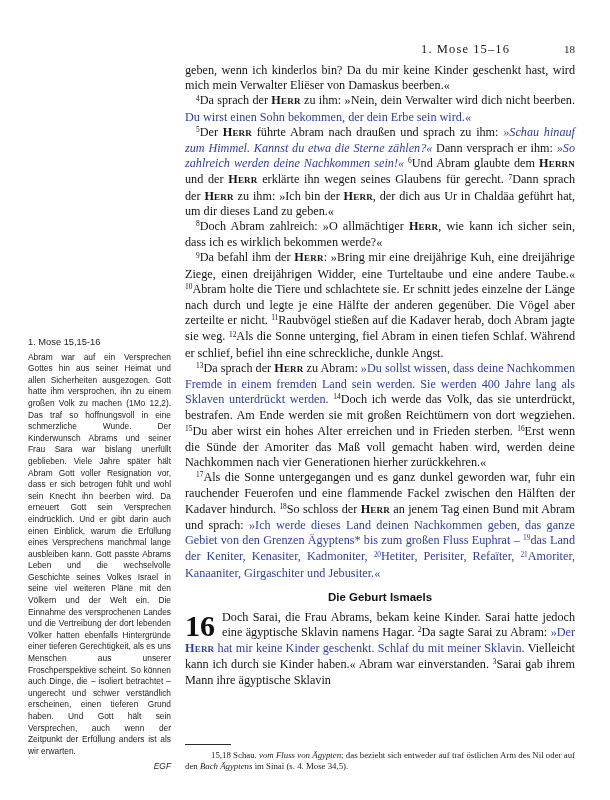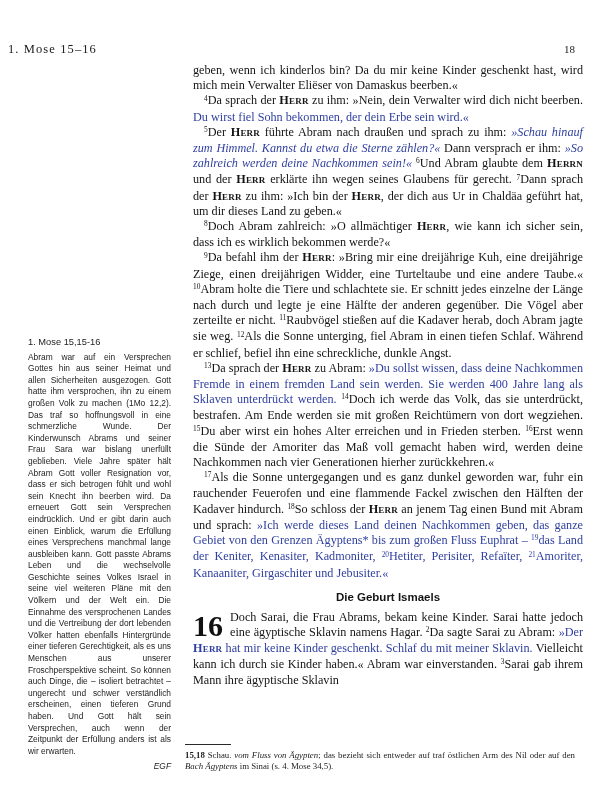--- a/index.html
+++ b/index.html
@@ -7,45 +7,45 @@
   body {
     position:relative;
     width:610px; height:800px;
     background:#ffffff;
     overflow:hidden;
     color:#141414;
     font-family:"Liberation Serif","DejaVu Serif",serif;
   }
   .running-head {
     position:absolute; top:42px; left:0; width:510px;
-    text-align:left; font-size:12.5px; letter-spacing:1.1px; color:#1a1a1a;padding-left:8px;
+    text-align:right; font-size:12.5px; letter-spacing:1.1px; color:#1a1a1a;padding-left:8px;
   }
   .page-number {
     position:absolute; top:43px; right:35px; font-size:11px; color:#1a1a1a;
   }
   .sidebar {
     position:absolute; left:28px; top:337px; width:143px;
     font-family:"Liberation Sans","DejaVu Sans",sans-serif;
     font-size:8.4px; line-height:11.6px; text-align:justify;
     hyphens:auto; -webkit-hyphens:auto; color:#1c1c1c;
   }
   .sidebar-heading { font-weight:normal; font-size:9.3px; margin-bottom:3px; text-align:left; }
   .sidebar-signature { text-align:right; font-style:italic; margin-top:4px; }
   .scripture {
     position:absolute; left:185px; top:63px; width:390px;
     font-size:12.2px; line-height:15.2px; text-align:justify;
-    hyphens:auto;margin-left:8px; -webkit-hyphens:auto;
+    hyphens:auto; -webkit-hyphens:auto;
   }
   .scripture p { margin:0; }
   .scripture p.indent { text-indent:11px; }
   .vnum { font-size:7.4px; position:relative; top:-3.8px; }
   .blue { color:var(--accent-blue,#2f3f9e); }
   .italic { font-style:italic; }
   .smallcaps { font-variant:small-caps; letter-spacing:0.2px;font-weight:bold; }
-  .boldref { font-weight:bold; }
+  .boldref { font-weight:normal;margin-left:26px; }
   .section-heading {
     font-family:"Liberation Sans","DejaVu Sans",sans-serif;
     font-weight:bold; font-size:11.5px; margin:9px 0 5px 0; text-align:center;
   }
   .chapter-para { text-indent:0; }
   .chapter-num {
     float:left; font-weight:bold; font-size:30px; line-height:25px;
     margin:3px 7px 0 0; color:#111;
   }
   .footnote {
@@ -62,21 +62,21 @@
 
 <aside class="sidebar">
   <h3 class="sidebar-heading">1. Mose 15,15-16</h3>
   <p class="sidebar-body">Abram war auf ein Versprechen Gottes hin aus seiner Heimat und allen Sicherheiten ausgezogen. Gott hatte ihm versprochen, ihn zu einem großen Volk zu machen (1Mo 12,2). Das traf so hoffnungsvoll in eine schmerzliche Wunde. Der Kinderwunsch Abrams und seiner Frau Sara war bislang unerfüllt geblieben. Viele Jahre später hält Abram Gott voller Resignation vor, dass er sich betrogen fühlt und wohl sein Knecht ihn beerben wird. Da erneuert Gott sein Versprechen eindrücklich. Und er gibt darin auch einen Einblick, warum die Erfüllung eines Versprechens manchmal lange ausbleiben kann. Gott passte Abrams Leben und die wechselvolle Geschichte seines Volkes Israel in seine viel weiteren Pläne mit den Völkern und der Welt ein. Die Einnahme des versprochenen Landes und die Vertreibung der dort lebenden Völker hatten ebenfalls Hintergründe einer tieferen Gerechtigkeit, als es uns Menschen aus unserer Froschperspektive scheint. So können auch Dinge, die – isoliert betrachtet – ungerecht und schwer verständlich erscheinen, einen tieferen Grund haben. Und Gott hält sein Versprechen, auch wenn der Zeitpunkt der Erfüllung anders ist als wir erwarten.</p>
   <div class="sidebar-signature">EGF</div>
 </aside>
 
 <main class="scripture">
   <div id="paras">
       <p class=""><span>geben, wenn ich kinderlos bin? Da du mir keine Kinder geschenkt hast, wird mich mein Verwalter Eliëser von Damaskus beerben.«</span></p>
-      <p class="indent"><span class="vnum">4</span><span>Da sprach der </span><span class="smallcaps">Herr</span><span> zu ihm: »Nein, dein Verwalter wird dich nicht beerben. </span><span class="blue">Du wirst fiel Sohn bekommen, der dein Erbe sein wird.«</span></p>
+      <p class="indent"><span class="vnum">4</span><span>Da sprach der </span><span class="smallcaps">Herr</span><span> zu ihm: »Nein, dein Verwalter wird dich nicht beerben. </span><span class="blue">Du wirst einen Sohn bekommen, der dein Erbe sein wird.«</span></p>
       <p class="indent"><span class="vnum">5</span><span>Der </span><span class="smallcaps">Herr</span><span> führte Abram nach draußen und sprach zu ihm: </span><span class="blue italic">»Schau hinauf zum Himmel. Kannst du etwa die Sterne zählen?«</span><span> Dann versprach er ihm: </span><span class="blue italic">»So zahlreich werden deine Nachkommen sein!«</span><span> </span><span class="vnum">6</span><span>Und Abram glaubte dem </span><span class="smallcaps">Herrn</span><span> und der </span><span class="smallcaps">Herr</span><span> erklärte ihn wegen seines Glaubens für gerecht. </span><span class="vnum">7</span><span>Dann sprach der </span><span class="smallcaps">Herr</span><span> zu ihm: »Ich bin der </span><span class="smallcaps">Herr</span><span>, der dich aus Ur in Chaldäa geführt hat, um dir dieses Land zu geben.«</span></p>
       <p class="indent"><span class="vnum">8</span><span>Doch Abram zahlreich: »O allmächtiger </span><span class="smallcaps">Herr</span><span>, wie kann ich sicher sein, dass ich es wirklich bekommen werde?«</span></p>
       <p class="indent"><span class="vnum">9</span><span>Da befahl ihm der </span><span class="smallcaps">Herr</span><span>: »Bring mir eine dreijährige Kuh, eine dreijährige Ziege, einen dreijährigen Widder, eine Turteltaube und eine andere Taube.« </span><span class="vnum">10</span><span>Abram holte die Tiere und schlachtete sie. Er schnitt jedes einzelne der Länge nach durch und legte je eine Hälfte der anderen gegenüber. Die Vögel aber zerteilte er nicht. </span><span class="vnum">11</span><span>Raubvögel stießen auf die Kadaver herab, doch Abram jagte sie weg. </span><span class="vnum">12</span><span>Als die Sonne unterging, fiel Abram in einen tiefen Schlaf. Während er schlief, befiel ihn eine schreckliche, dunkle Angst.</span></p>
       <p class="indent"><span class="vnum">13</span><span>Da sprach der </span><span class="smallcaps">Herr</span><span> zu Abram: </span><span class="blue">»Du sollst wissen, dass deine Nachkommen Fremde in einem fremden Land sein werden. Sie werden 400 Jahre lang als Sklaven unterdrückt werden. </span><span class="vnum">14</span><span>Doch ich werde das Volk, das sie unterdrückt, bestrafen. Am Ende werden sie mit großen Reichtümern von dort wegziehen. </span><span class="vnum">15</span><span>Du aber wirst ein hohes Alter erreichen und in Frieden sterben. </span><span class="vnum">16</span><span>Erst wenn die Sünde der Amoriter das Maß voll gemacht haben wird, werden deine Nachkommen nach vier Generationen hierher zurückkehren.«</span></p>
       <p class="indent"><span class="vnum">17</span><span>Als die Sonne untergegangen und es ganz dunkel geworden war, fuhr ein rauchender Feuerofen und eine flammende Fackel zwischen den Hälften der Kadaver hindurch. </span><span class="vnum">18</span><span>So schloss der </span><span class="smallcaps">Herr</span><span> an jenem Tag einen Bund mit Abram und sprach: </span><span class="blue">»Ich werde dieses Land deinen Nachkommen geben, das ganze Gebiet von den Grenzen Ägyptens* bis zum großen Fluss Euphrat – </span><span class="vnum blue">19</span><span class="blue">das Land der Keniter, Kenasiter, Kadmoniter, </span><span class="vnum blue">20</span><span class="blue">Hetiter, Perisiter, Refaïter, </span><span class="vnum blue">21</span><span class="blue">Amoriter, Kanaaniter, Girgaschiter und Jebusiter.«</span></p>
     </div>
   <h2 class="section-heading">Die Geburt Ismaels</h2>
   <p class="chapter-para"><span class="chapter-num">16</span><span><span>Doch Sarai, die Frau Abrams, bekam keine Kinder. Sarai hatte jedoch eine ägyptische Sklavin namens Hagar. </span><span class="vnum">2</span><span>Da sagte Sarai zu Abram: </span><span class="blue">»Der </span><span class="smallcaps blue">Herr</span><span class="blue"> hat mir keine Kinder geschenkt. Schlaf du mit meiner Sklavin.</span><span> Vielleicht kann ich durch sie Kinder haben.« Abram war einverstanden. </span><span class="vnum">3</span><span>Sarai gab ihrem Mann ihre ägyptische Sklavin</span></span></p>
 </main>
 

